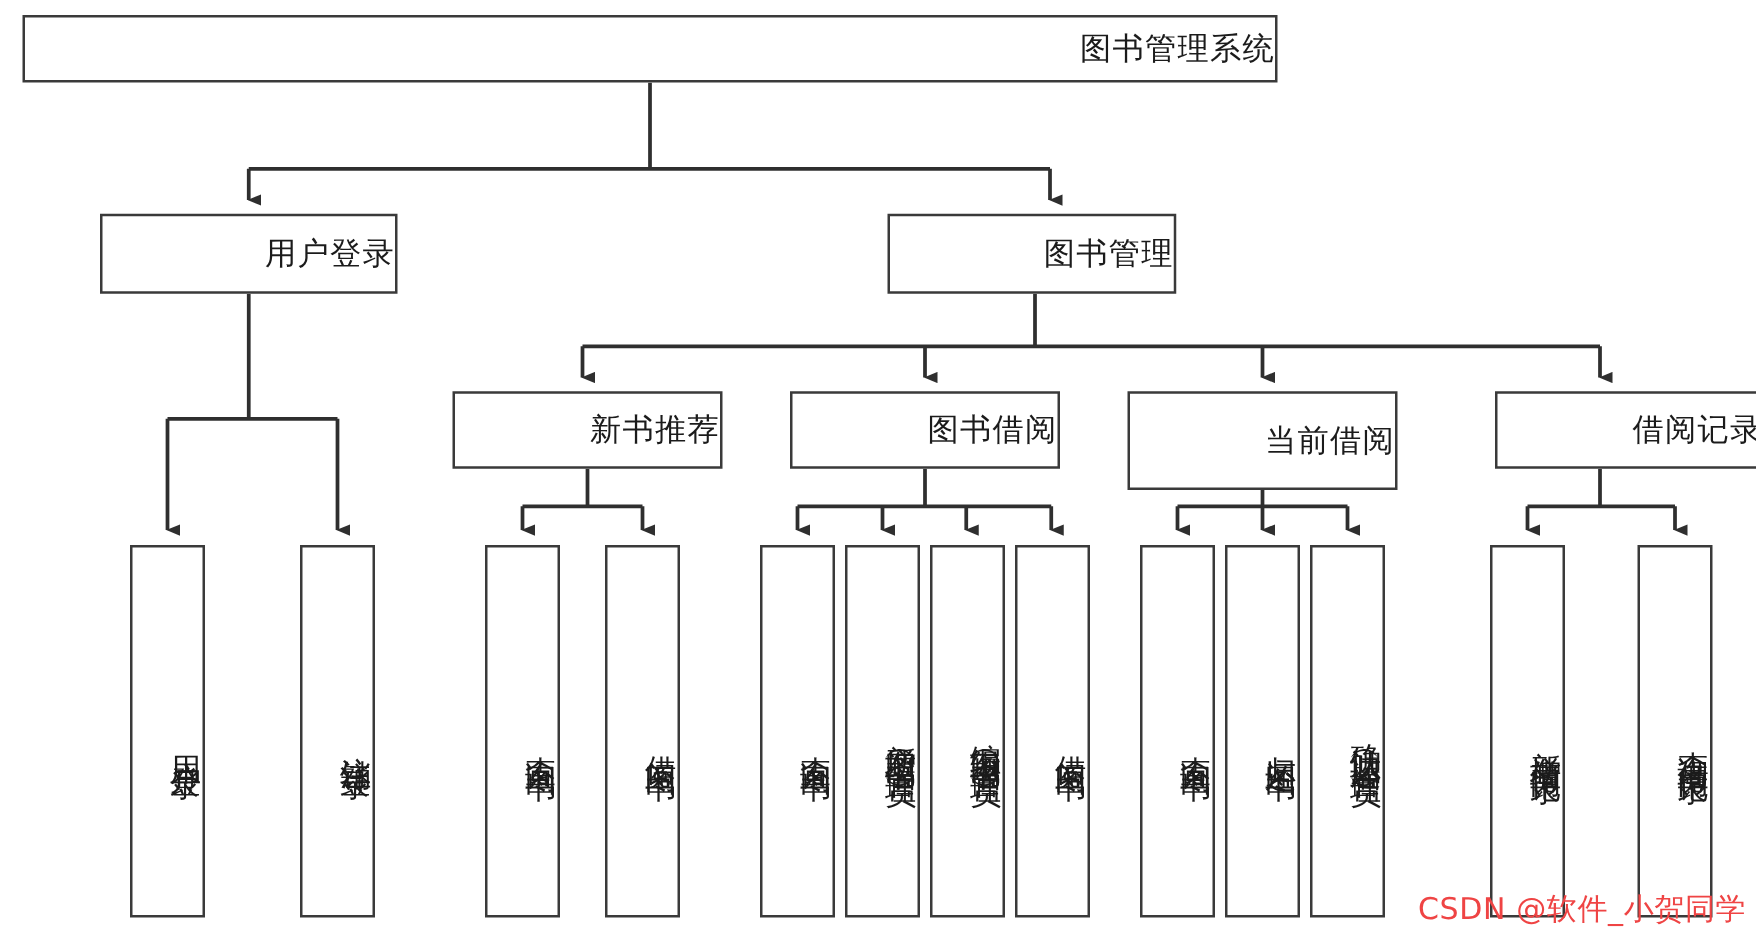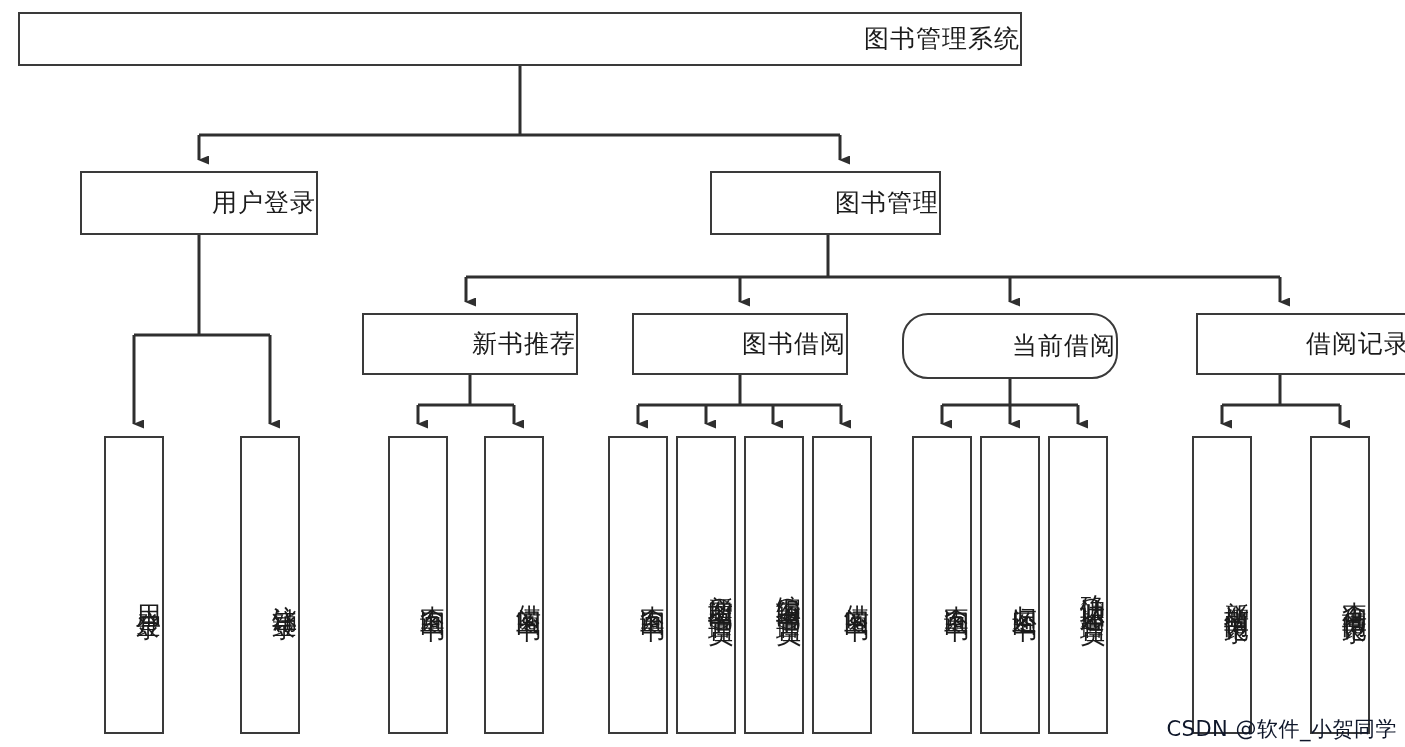--- a/index.html
+++ b/index.html
@@ -55,22 +55,22 @@
     white-space: nowrap;
     overflow: hidden;
   }
   .node .lbl {
     display: block;
   }
   .watermark {
     position: absolute;
     right: 8px;
     bottom: 4px;
-    font-size: 21px;
-    color: #0f172a;
+    font-size: 24px;
+    color: #ef4444;
     letter-spacing: 0.5px;
     white-space: nowrap;
     font-family: "DejaVu Sans", "Liberation Sans", sans-serif;
   }
 </style>
 </head>
 <body>
 
 <div id="canvas">
 
@@ -134,21 +134,21 @@
   <div class="node horiz" style="left:710px; top:171px; width:231px; height:64px;">
     <span class="lbl">图书管理</span>
   </div>
 
   <div class="node horiz" style="left:362px; top:313px; width:216px; height:62px;">
     <span class="lbl">新书推荐</span>
   </div>
   <div class="node horiz" style="left:632px; top:313px; width:216px; height:62px;">
     <span class="lbl">图书借阅</span>
   </div>
-  <div class="node horiz" style="left:902px; top:313px; width:216px; height:66px;border-radius:26px;">
+  <div class="node horiz" style="left:902px; top:313px; width:216px; height:79px;">
     <span class="lbl">当前借阅</span>
   </div>
   <div class="node horiz" style="left:1172px; top:313px; width:216px; height:62px;margin-left:24px;">
     <span class="lbl">借阅记录</span>
   </div>
 
   <div class="node leaf" style="left:104px; top:436px; width:60px; height:298px;">
     <span class="lbl">用户登录</span>
   </div>
   <div class="node leaf" style="left:240px; top:436px; width:60px; height:298px;">

